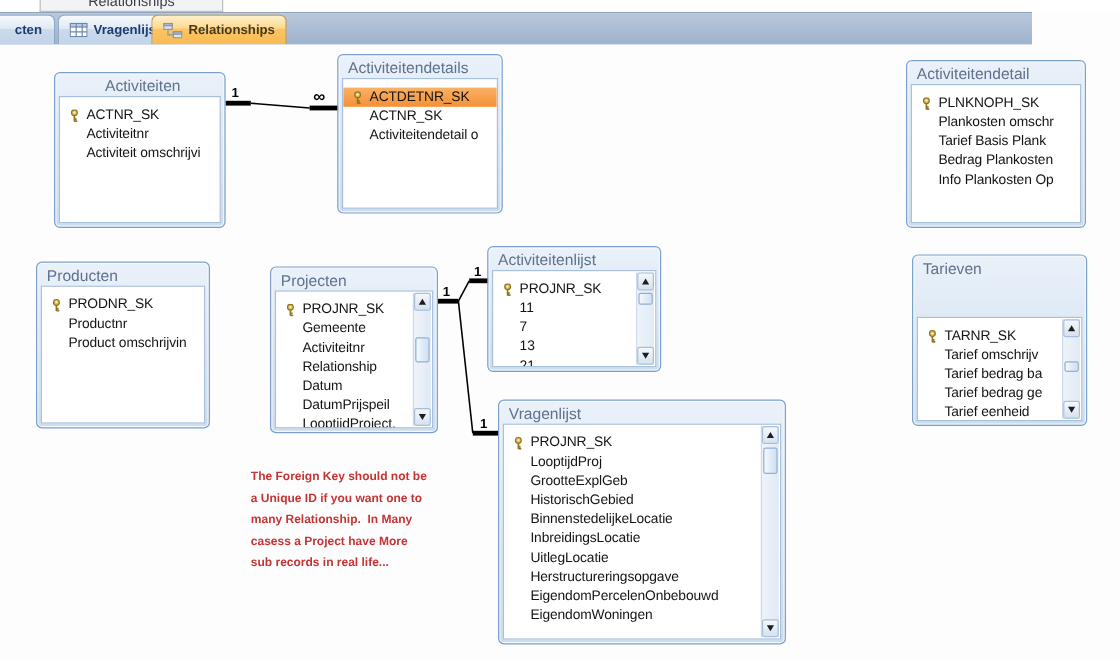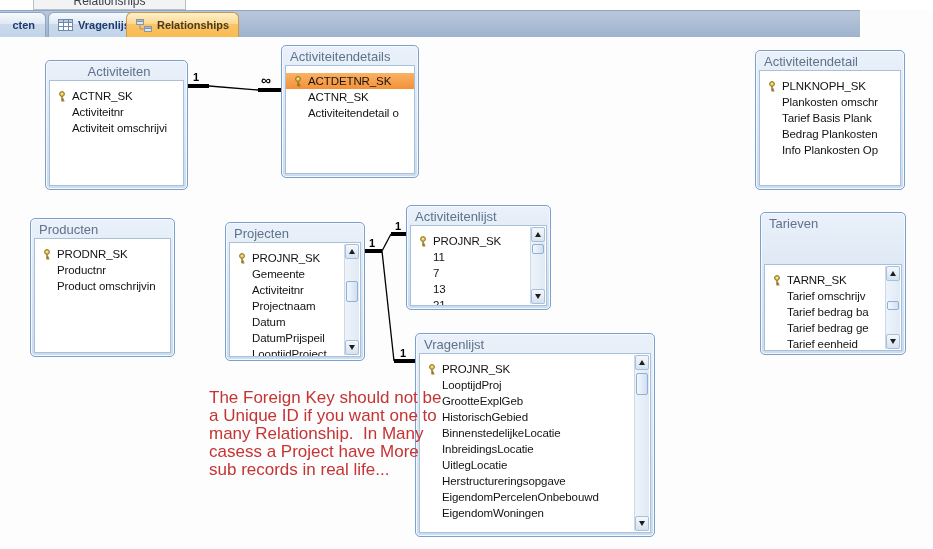--- a/index.html
+++ b/index.html
@@ -73,21 +73,21 @@
     background:linear-gradient(90deg,#f4f8fd,#cfdff1);
     border:1px solid #8fb0d4; border-radius:2px;
   }
   
   .rel-overlay { position:absolute; top:0; left:0; width:933px; height:549px; pointer-events:none; }
   .rel-label { font-family:"Liberation Sans",sans-serif; font-size:11px; font-weight:bold; fill:#000; }
   .rel-label.inf { font-size:14px; }
   
   .note {
     position:absolute; left:209px; top:389px; width:210px;
-    font-size:17px; font-weight:normal; color:#c53434; line-height:18px;
+    font-size:10px; font-weight:bold; color:#c53434; line-height:18px;
   }
   .note div { white-space:pre; }
 </style>
 </head>
 <body>
 
 <div class="topstrip">
   <div class="cutbtn">Relationships</div>
 </div>
 
@@ -264,21 +264,21 @@
       <div class="fld">
         <span class="keyslot"></span>
         <span class="fldtext">Gemeente</span>
       </div>
       <div class="fld">
         <span class="keyslot"></span>
         <span class="fldtext">Activiteitnr</span>
       </div>
       <div class="fld">
         <span class="keyslot"></span>
-        <span class="fldtext">Projectnaam</span>
+        <span class="fldtext">Relationship</span>
       </div>
       <div class="fld">
         <span class="keyslot"></span>
         <span class="fldtext">Datum</span>
       </div>
       <div class="fld">
         <span class="keyslot"></span>
         <span class="fldtext">DatumPrijspeil</span>
       </div>
       <div class="fld">

